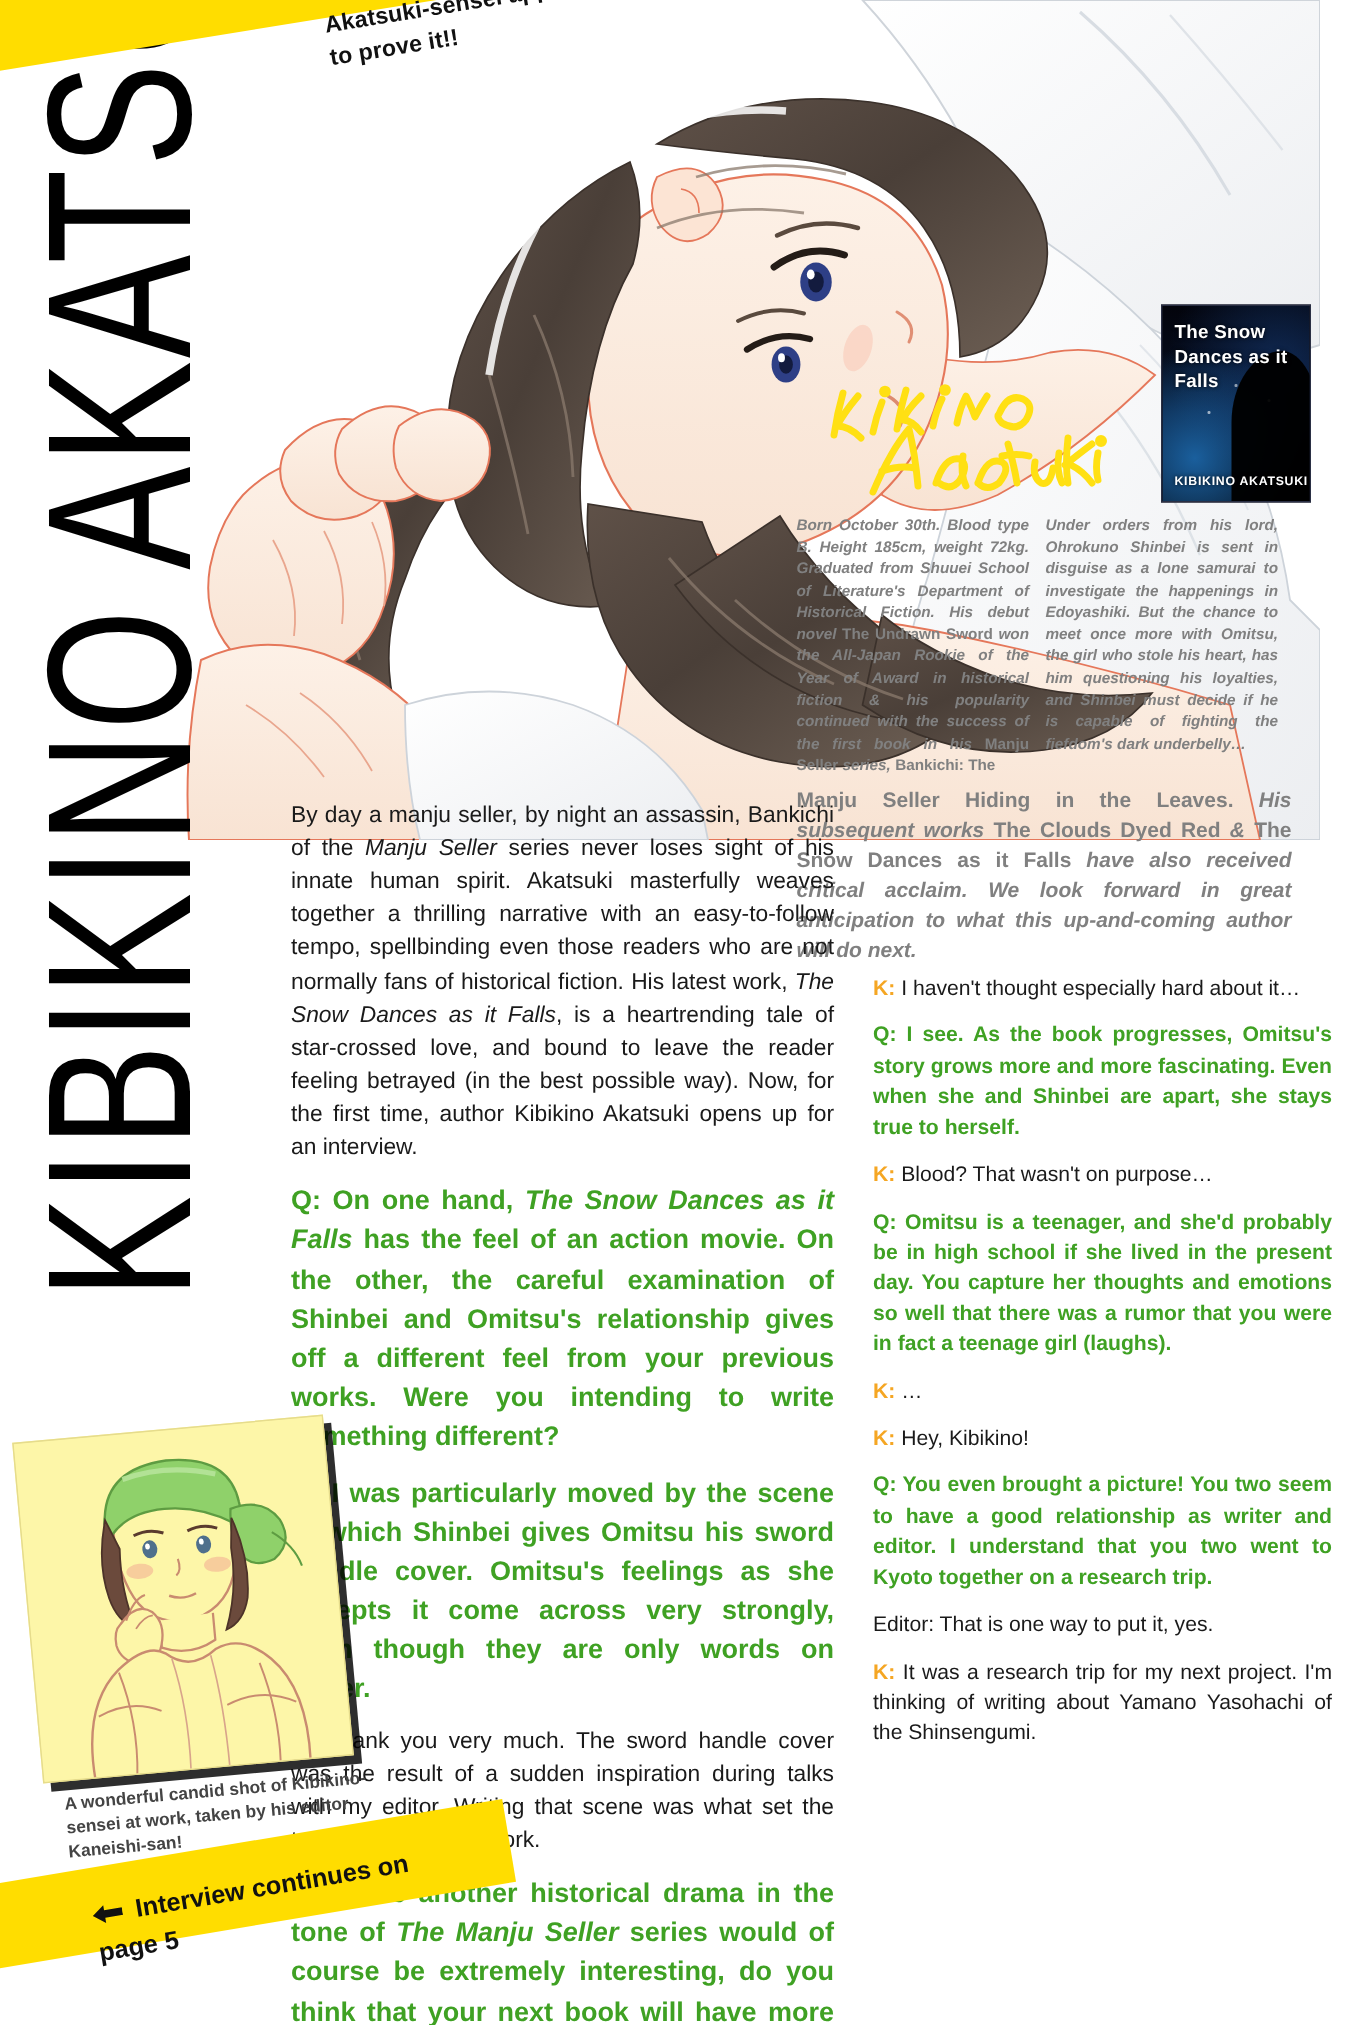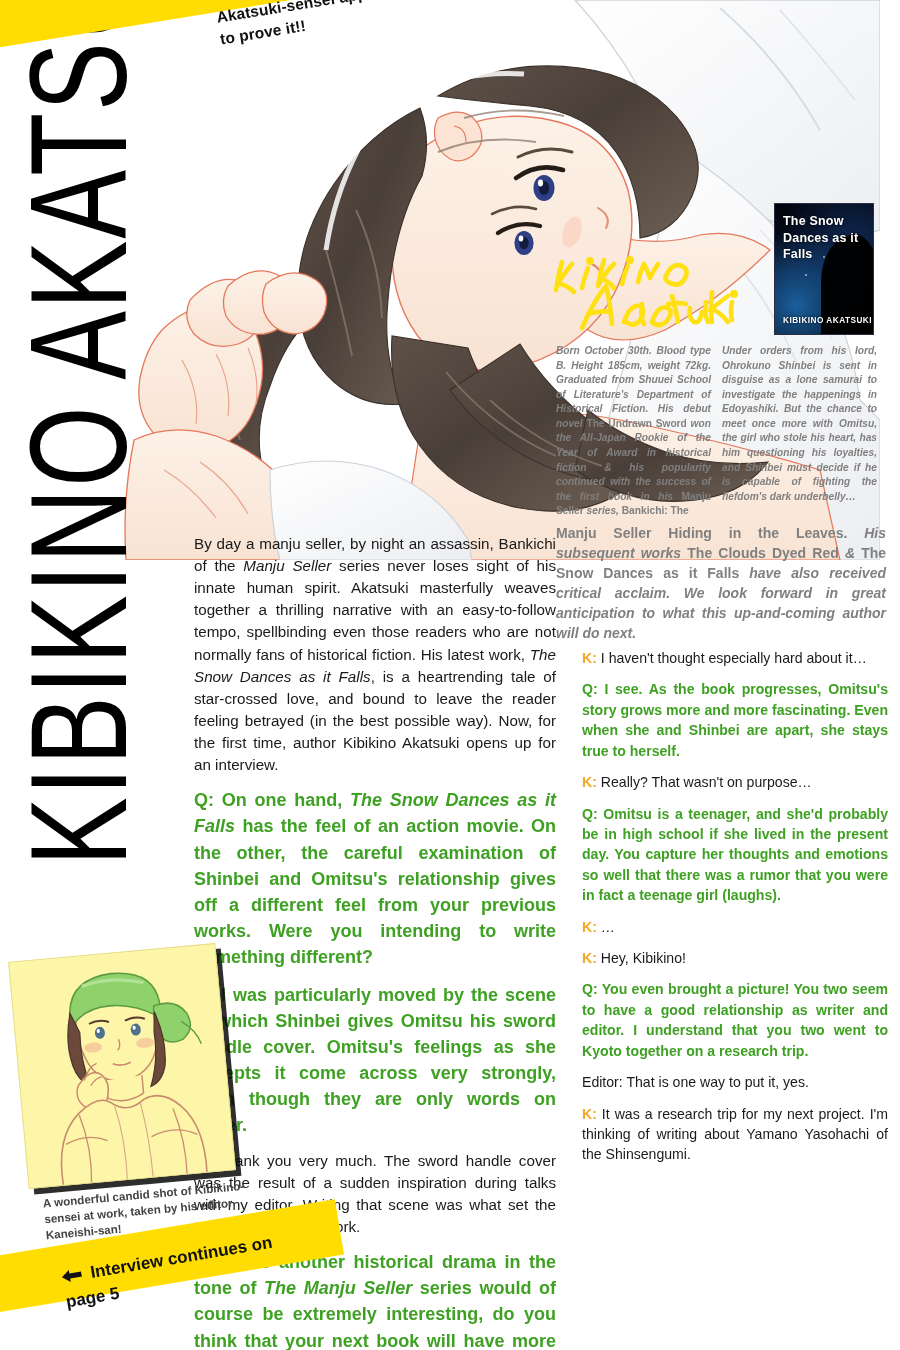--- a/index.html
+++ b/index.html
@@ -121,21 +121,21 @@
     position:absolute;
     left:548px; top:252px;
     width:190px; height:80px;
     z-index:4;
     pointer-events:none;
   }
 
   
   .bio-wrap {
     position:absolute;
-    left:556px; top:344px;
+    left:531px; top:344px;
     width:330px;
     z-index:8;
   }
   .bio-cols { display:flex; gap:11px; }
   .bio-col { width:155px; }
   .bio-text {
     font-size:10.2px;
     line-height:1.43;
     color:#808080;
     font-style:italic;
@@ -456,21 +456,21 @@
 
   <div class="col-right">
     <p class="a small-col">
       <span class="k-label">K:</span>
       <span>I haven't thought especially hard about it…</span>
     </p>
 
     <p class="q small-col">Q: I see. As the book progresses, Omitsu's story grows more and more fascinating. Even when she and Shinbei are apart, she stays true to herself.</p>
     <p class="a small-col">
       <span class="k-label">K:</span>
-      <span>Really? That wasn't on purpose…</span>
+      <span>Blood? That wasn't on purpose…</span>
     </p>
 
     <p class="q small-col">Q: Omitsu is a teenager, and she'd probably be in high school if she lived in the present day. You capture her thoughts and emotions so well that there was a rumor that you were in fact a teenage girl (laughs).</p>
     <p class="a small-col">
       <span class="k-label">K:</span>
       <span>…</span>
     </p>
 
     <p class="a small-col">
       <span class="k-label">K:</span>

